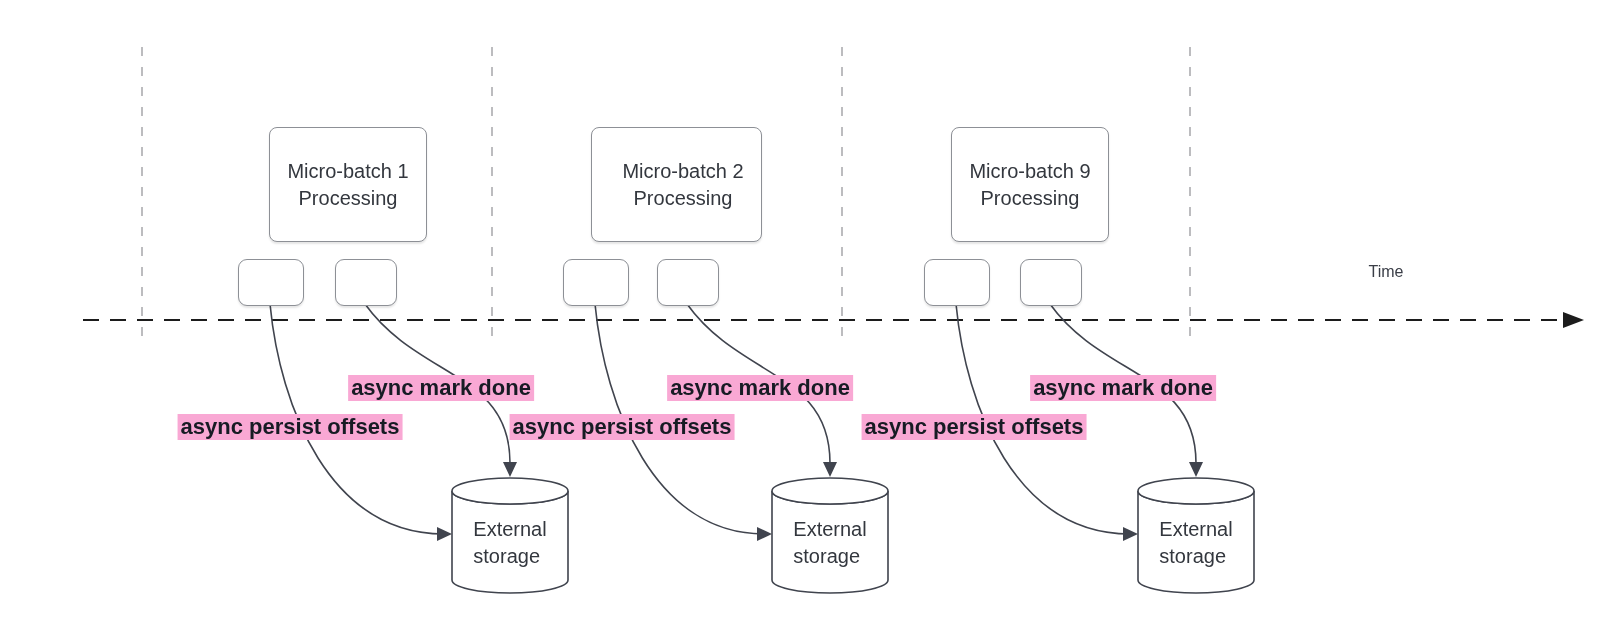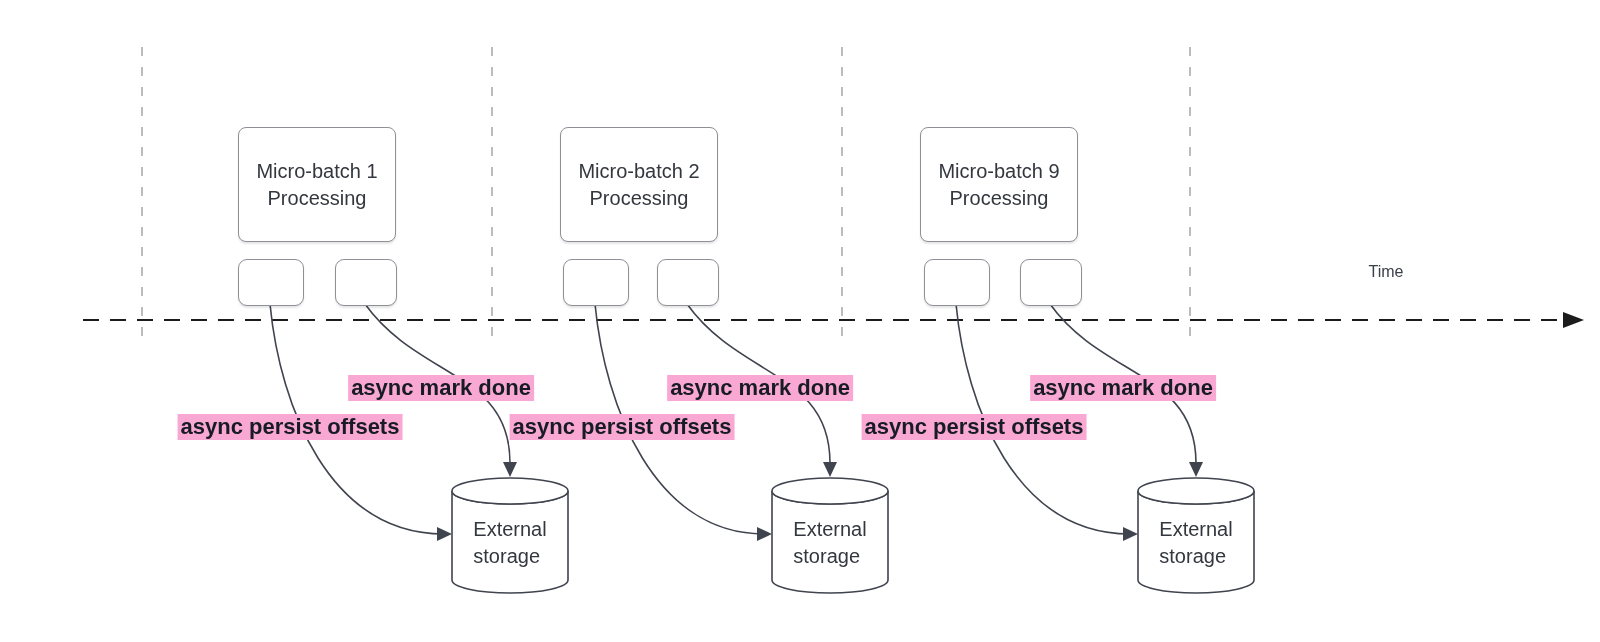--- a/index.html
+++ b/index.html
@@ -26,20 +26,21 @@
     background: #ffffff;
     box-shadow: 0 2px 2px rgba(0,0,0,0.10);
     display: flex;
     flex-direction: column;
     align-items: center;
     justify-content: center;
     text-align: center;
     color: #33373e;
     font-size: 20px;
     line-height: 27px;
+    margin-left: 31px;
   }
   .small-box {
     position: absolute;
     top: 259px;
     height: 45px;
     border: 1px solid #8d9096;
     border-radius: 9px;
     background: #ffffff;
     box-shadow: 0 2px 2px rgba(0,0,0,0.10);
   }
@@ -65,21 +66,21 @@
   .time-label {
     position: absolute;
     left: 1386px;
     top: 272px;
     transform: translate(-50%, -50%);
     color: #3a3e47;
     font-size: 16px;
     white-space: nowrap;
   }
   
-  .bb-0 { left: 238px; }  .bb-1 { left: 560px; }  .bb-2 { left: 920px; }
+  .bb-0 { left: 238px; }  .bb-1 { left: 560px; padding-left: 13px; }  .bb-2 { left: 920px; }
   .sa-0 { left: 238px; width: 64px; } .sa-1 { left: 563px; width: 64px; } .sa-2 { left: 924px; width: 64px; }
   .sb-0 { left: 335px; width: 60px; } .sb-1 { left: 657px; width: 60px; } .sb-2 { left: 1020px; width: 60px; }
   .pl-0 { left: 290px; top: 427px; } .pl-1 { left: 622px; top: 427px; } .pl-2 { left: 974px; top: 427px; }
   .ml-0 { left: 441px; top: 388px; } .ml-1 { left: 760px; top: 388px; } .ml-2 { left: 1123px; top: 388px; }
   .st-0 { left: 510px; top: 543px; } .st-1 { left: 830px; top: 543px; } .st-2 { left: 1196px; top: 543px; }
 </style>
 </head>
 <body>
 
 <div class="canvas">

